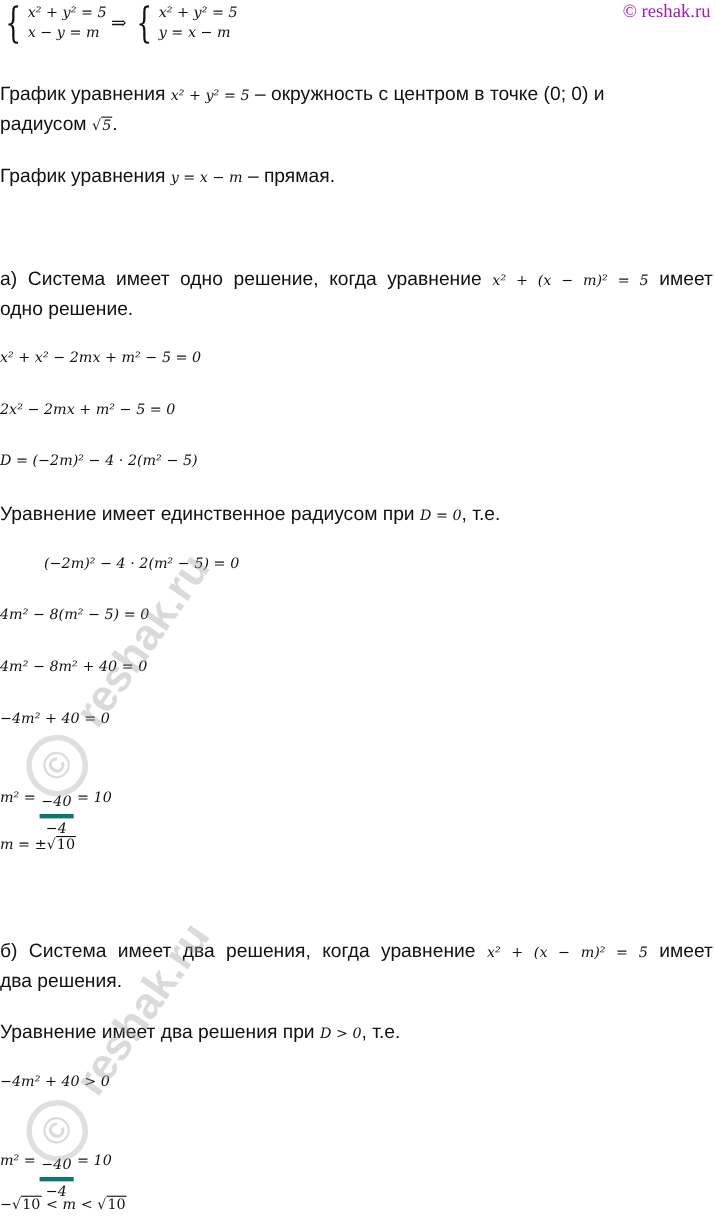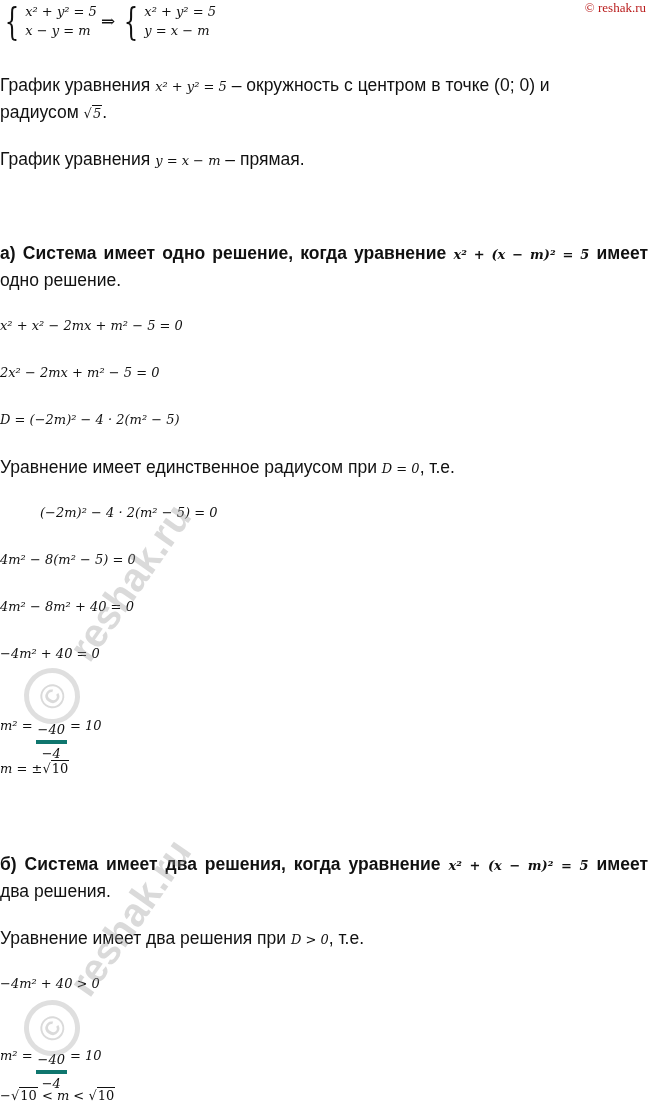--- a/index.html
+++ b/index.html
@@ -5,32 +5,32 @@
   html, body { margin: 0; padding: 0; background: #ffffff; }
   body {
     width: 650px; height: 1107px; position: relative; overflow: hidden;
     font-family: "Liberation Sans", sans-serif; color: #111111;
   }
   .line { position: absolute; left: 0; white-space: nowrap; font-size: 17.5px; line-height: 22px; }
   .math { font-family: "DejaVu Serif", "Liberation Serif", serif; font-style: italic; font-size: 13px; }
   .math .up { font-style: normal; }
   .copyright {
     position: absolute; top: 0; right: 4px; font-family: "Liberation Serif", serif;
-    font-size: 13px; color: #b91c1c;
+    font-size: 17px; color: #a21caf;
   }
   .brace-sys { position: absolute; display: flex; align-items: center; }
   .brace { font-family: "DejaVu Serif", serif; font-size: 38px; line-height: 38px; font-weight: 200; margin-right: 1px; transform: scaleX(0.6); }
   .sys-lines { display: flex; flex-direction: column; line-height: 19px; }
   .arrow { font-family: "DejaVu Serif", serif; font-size: 17px; margin: 0 4px; }
   .frac { display: inline-flex; flex-direction: column; align-items: center; vertical-align: middle; margin: 0 3px; }
   .frac .num { border-bottom: 4px solid #0f766e; padding: 0 2px; line-height: 20px; margin-top: 32px; }
   .frac .den { line-height: 20px; }
   .sqrt { display: inline-block; }
   .sqrt .rad { border-top: 1px solid #111; padding: 0 1px; }
-  .justify { position: absolute; left: 0; width: 648px; text-align: justify; text-align-last: justify; white-space: nowrap; font-size: 17.5px; line-height: 22px; font-weight: bold; }
+  .justify { position: absolute; left: 0; width: 648px; text-align: justify; text-align-last: justify; white-space: nowrap; font-size: 17.5px; line-height: 22px; }
   .watermark {
     position: absolute; color: rgba(150,150,150,0.35); font-family: "Liberation Sans", sans-serif;
     font-size: 40px; font-weight: bold; transform: rotate(-55deg); pointer-events: none;
   }
   .wm-circle {
     position: absolute; width: 46px; height: 46px; border: 5px solid rgba(150,150,150,0.3);
     border-radius: 50%; color: rgba(150,150,150,0.35); font-size: 34px; font-weight: bold;
     display: flex; align-items: center; justify-content: center; transform: rotate(-55deg);
   }
 </style>

